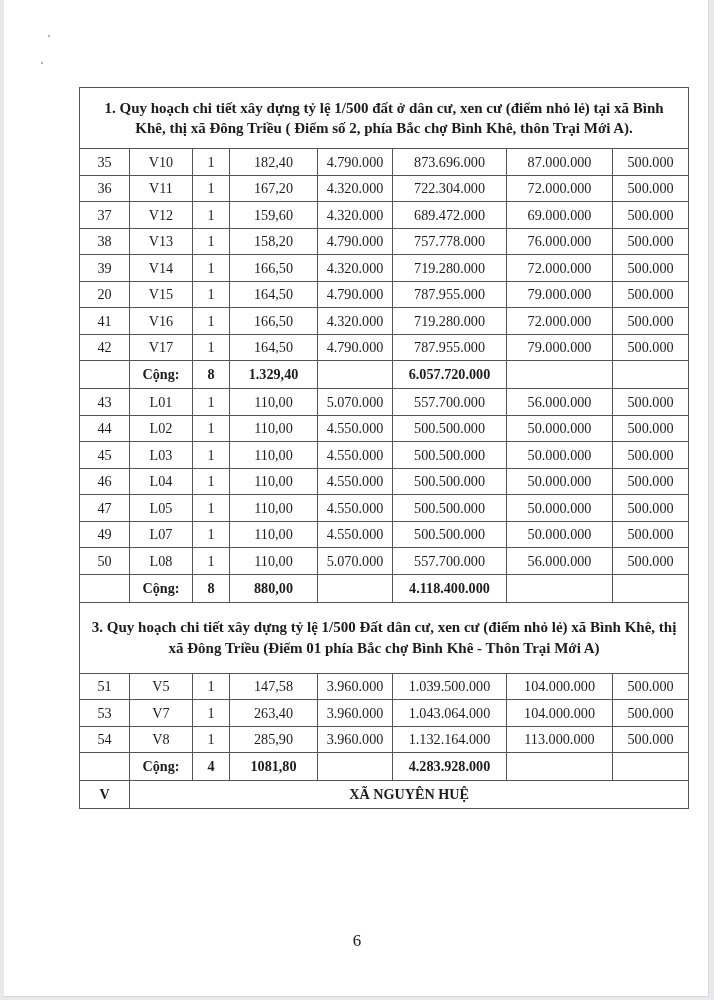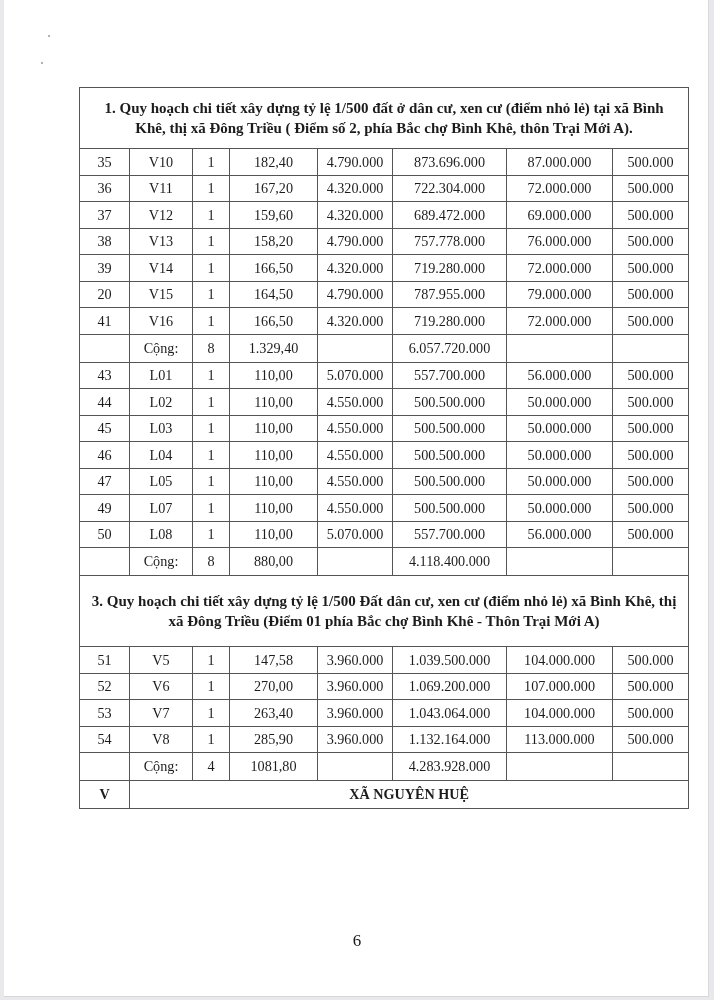--- a/index.html
+++ b/index.html
@@ -17,21 +17,21 @@
   }
   table.sheet td {
     border:1px solid #555; padding:0; text-align:center; vertical-align:middle;
     height:25.5px; line-height:1; white-space:nowrap; overflow:hidden;
   }
   td.section-title {
     height:60px !important; font-weight:bold; white-space:normal !important;
     line-height:1.35 !important; padding:0 10px !important; font-size:15px;
   }
   td.section-title.tall { height:70px !important; }
-  tr.total td { font-weight:normal; height:27px; }
+  tr.total td { font-weight:bold; height:27px; }
   tr.commune td { font-weight:bold; height:27px; }
   .page-number { position:absolute; top:931px; left:0; width:714px; text-align:center; font-size:17px; }
   .dot { position:absolute; width:2px; height:2px; background:#999; border-radius:1px; }
 </style>
 </head>
 <body>
 
 <div class="page">
   <span class="dot" style="left:44px;top:35px"></span>
   <span class="dot" style="left:37px;top:62px"></span>
@@ -115,20 +115,30 @@
       <tr>
         <td>41</td>
         <td>V16</td>
         <td>1</td>
         <td>166,50</td>
         <td>4.320.000</td>
         <td>719.280.000</td>
         <td>72.000.000</td>
         <td>500.000</td>
       </tr>
+      <tr>
+        <td>42</td>
+        <td>V17</td>
+        <td>1</td>
+        <td>164,50</td>
+        <td>4.790.000</td>
+        <td>787.955.000</td>
+        <td>79.000.000</td>
+        <td>500.000</td>
+      </tr>
       <tr class="total">
         <td></td>
         <td>Cộng:</td>
         <td>8</td>
         <td>1.329,40</td>
         <td></td>
         <td>6.057.720.000</td>
         <td></td>
         <td></td>
       </tr>
@@ -219,30 +229,20 @@
         <td>51</td>
         <td>V5</td>
         <td>1</td>
         <td>147,58</td>
         <td>3.960.000</td>
         <td>1.039.500.000</td>
         <td>104.000.000</td>
         <td>500.000</td>
       </tr>
       <tr>
-        <td>52</td>
-        <td>V6</td>
-        <td>1</td>
-        <td>270,00</td>
-        <td>3.960.000</td>
-        <td>1.069.200.000</td>
-        <td>107.000.000</td>
-        <td>500.000</td>
-      </tr>
-      <tr>
         <td>53</td>
         <td>V7</td>
         <td>1</td>
         <td>263,40</td>
         <td>3.960.000</td>
         <td>1.043.064.000</td>
         <td>104.000.000</td>
         <td>500.000</td>
       </tr>
       <tr>

